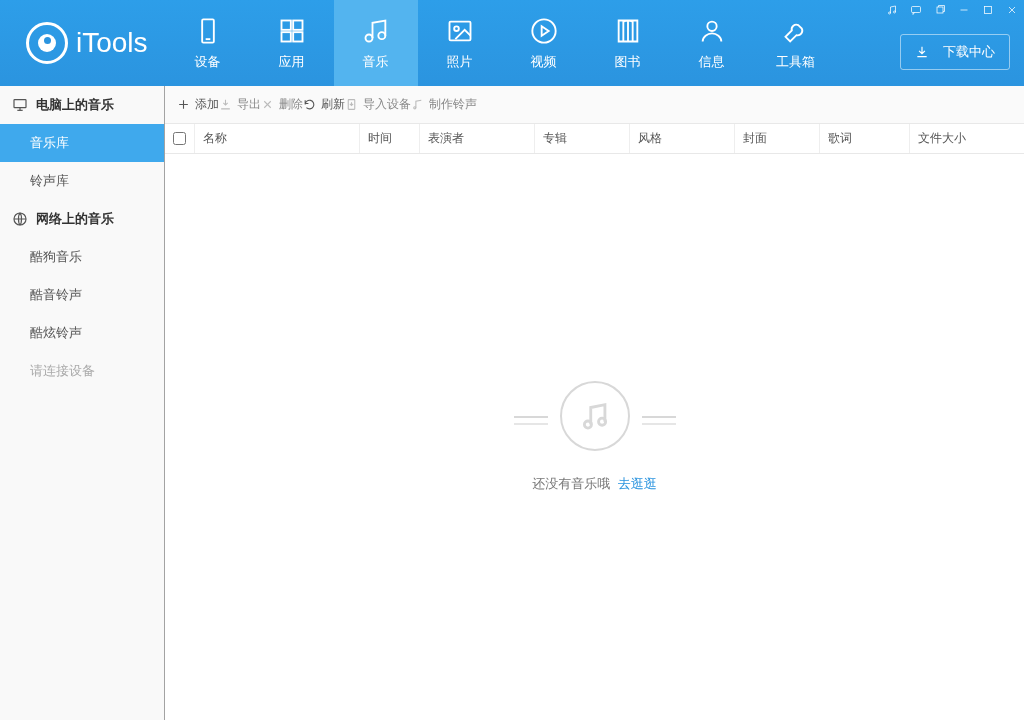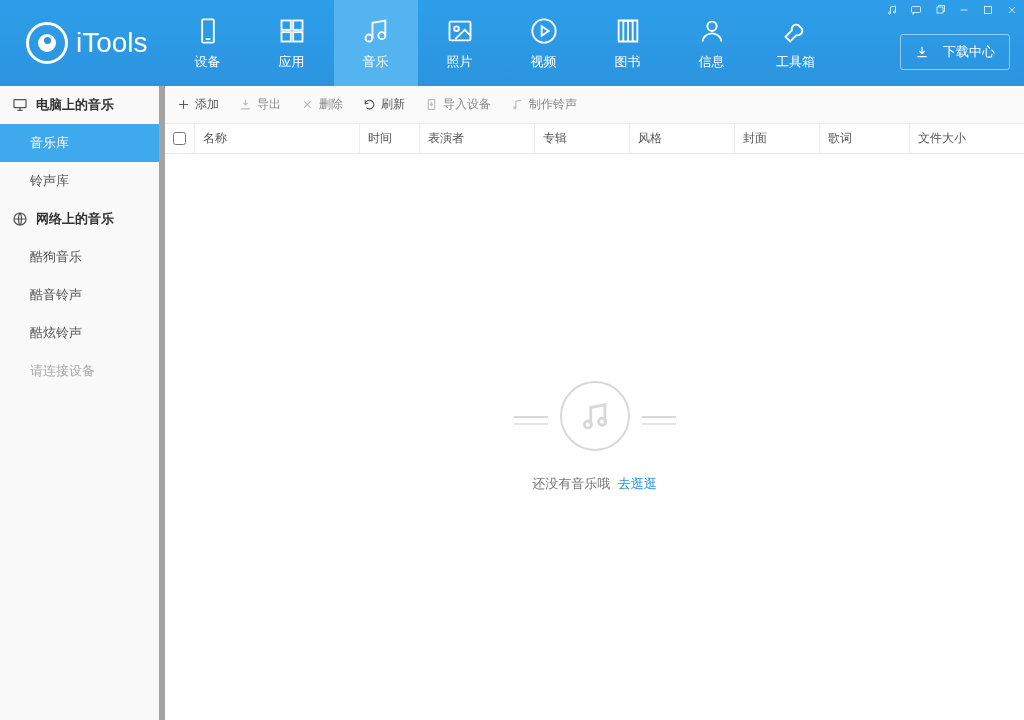--- a/index.html
+++ b/index.html
@@ -19,30 +19,30 @@
 .nav-icon svg { width: 28px; height: 28px; stroke: #fff; fill: none; stroke-width: 1.6; }
 
 .window-controls { position: absolute; top: 0; right: 0; display: flex; }
 .wc-btn { width: 24px; height: 20px; display: flex; align-items: center; justify-content: center; cursor: pointer; color: #fff; }
 .wc-btn svg { width: 12px; height: 12px; stroke: #fff; fill: none; stroke-width: 1.5; }
 
 .download-btn { position: absolute; right: 14px; top: 34px; border: 1px solid rgba(255,255,255,0.5); border-radius: 3px; padding: 8px 14px; color: #fff; font-size: 13px; display: flex; align-items: center; gap: 14px; cursor: pointer; }
 
 .body-area { display: flex; height: calc(100% - 86px); }
 
-.sidebar { width: 165px; background: #f9f9f9; border-right: 6px solid #a3a3a3; }
+.sidebar { width: 165px; background: #f9f9f9; border-right: 1px solid #a3a3a3; }
 .side-section { }
 .side-header { display: flex; align-items: center; gap: 8px; padding: 10px 12px; font-size: 13px; font-weight: bold; color: #333; }
 .side-header svg { width: 16px; height: 16px; stroke: #555; fill: none; stroke-width: 1.8; }
 .side-item { padding: 10px 14px 10px 30px; font-size: 13px; color: #555; cursor: pointer; }
 .side-item.active { background: #3fa9ed; color: #fff; }
 .side-item.muted { color: #aaa; }
 
 .main { flex: 1; display: flex; flex-direction: column; }
-.toolbar { height: 38px; border-bottom: 1px solid #e8e8e8; display: flex; align-items: center; padding: 0 12px; gap: 20px; background: #fafafa; }
+.toolbar { height: 38px; border-bottom: 1px solid #e8e8e8; display: flex; align-items: center; padding: 0 12px; background: #fafafa; }
 .tool-btn { display: flex; align-items: center; gap: 5px; font-size: 12px; color: #888; cursor: pointer; }
 .tool-btn.enabled { color: #555; }
 .tool-btn svg { width: 13px; height: 13px; }
 
 .table-header { height: 30px; border-bottom: 1px solid #e8e8e8; display: flex; align-items: center; font-size: 12px; color: #555; }
 .th { padding: 0 8px; border-right: 1px solid #eee; height: 100%; display: flex; align-items: center; }
 .th-check { width: 30px; justify-content: center; }
 .th-name { width: 165px; }
 .th-time { width: 60px; }
 .th-artist { width: 115px; }

